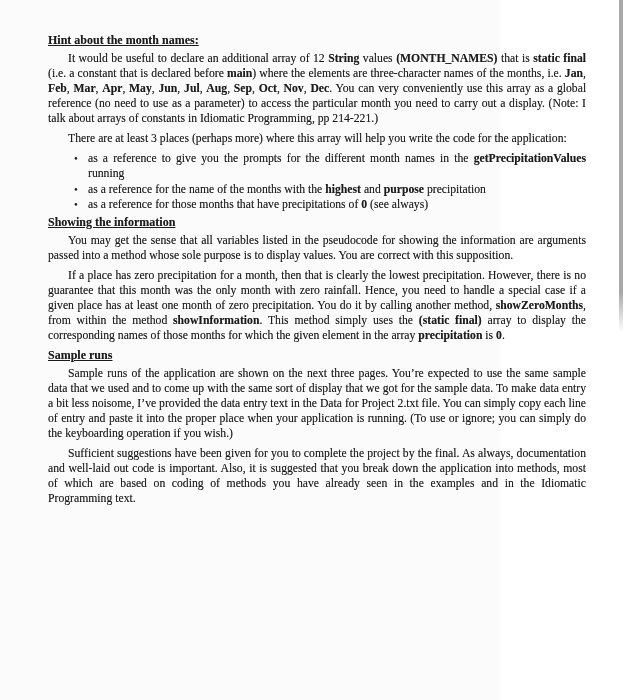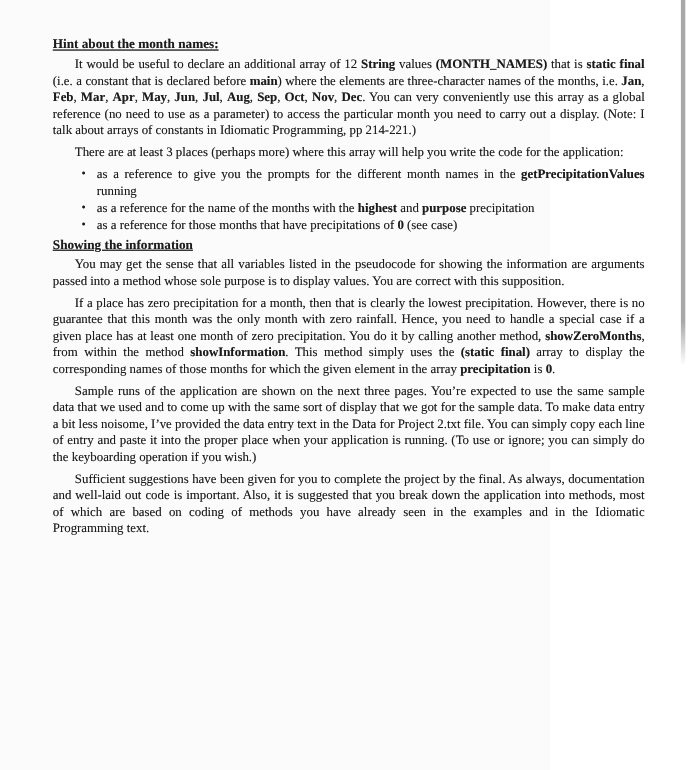--- a/index.html
+++ b/index.html
@@ -61,21 +61,22 @@
 
 <div class="page">
   <div class="photo-edge"></div>
   <div class="content">
       <div class="heading"><b>Hint about the month names:</b></div>
       <p class="para"><span>It would be useful to declare an additional array of 12 </span><b>String</b><span> values </span><b>(MONTH_NAMES)</b><span> that is </span><b>static final</b><span> (i.e. a constant that is declared before </span><b>main</b><span>) where the elements are three-character names of the months, i.e. </span><b>Jan</b><span>, </span><b>Feb</b><span>, </span><b>Mar</b><span>, </span><b>Apr</b><span>, </span><b>May</b><span>, </span><b>Jun</b><span>, </span><b>Jul</b><span>, </span><b>Aug</b><span>, </span><b>Sep</b><span>, </span><b>Oct</b><span>, </span><b>Nov</b><span>, </span><b>Dec</b><span>. You can very conveniently use this array as a global reference (no need to use as a parameter) to access the particular month you need to carry out a display. (Note: I talk about arrays of constants in Idiomatic Programming, pp 214-221.)</span></p>
       <p class="para"><span>There are at least 3 places (perhaps more) where this array will help you write the code for the application:</span></p>
       <ul class="bullets">
         <li class="bullet-item"><span class="marker">•</span><span>as a reference to give you the prompts for the different month names in the </span><b>getPrecipitationValues</b><span> running</span></li>
         <li class="bullet-item"><span class="marker">•</span><span>as a reference for the name of the months with the </span><b>highest</b><span> and </span><b>purpose</b><span> precipitation</span></li>
-        <li class="bullet-item"><span class="marker">•</span><span>as a reference for those months that have precipitations of </span><b>0</b><span> (see case)</span></li>
+        <li class="bullet-item"><span class="marker">•</span><span>as a reference for those months that have precipitations of </span><b>0</b><span> (see always)</span></li>
       </ul>
       <div class="heading"><b>Showing the information</b></div>
       <p class="para"><span>You may get the sense that all variables listed in the pseudocode for showing the information are arguments passed into a method whose sole purpose is to display values. You are correct with this supposition.</span></p>
       <p class="para"><span>If a place has zero precipitation for a month, then that is clearly the lowest precipitation. However, there is no guarantee that this month was the only month with zero rainfall. Hence, you need to handle a special case if a given place has at least one month of zero precipitation. You do it by calling another method, </span><b>showZeroMonths</b><span>, from within the method </span><b>showInformation</b><span>. This method simply uses the </span><b>(static final)</b><span> array to display the corresponding names of those months for which the given element in the array </span><b>precipitation</b><span> is </span><b>0</b><span>.</span></p>
+      <div class="heading"><b>Sample runs</b></div>
       <p class="para"><span>Sample runs of the application are shown on the next three pages. You’re expected to use the same sample data that we used and to come up with the same sort of display that we got for the sample data. To make data entry a bit less noisome, I’ve provided the data entry text in the Data for Project 2.txt file. You can simply copy each line of entry and paste it into the proper place when your application is running. (To use or ignore; you can simply do the keyboarding operation if you wish.)</span></p>
       <p class="para"><span>Sufficient suggestions have been given for you to complete the project by the final. As always, documentation and well-laid out code is important. Also, it is suggested that you break down the application into methods, most of which are based on coding of methods you have already seen in the examples and in the Idiomatic Programming text.</span></p>
     </div>
 </div>
 
 </body></html>

